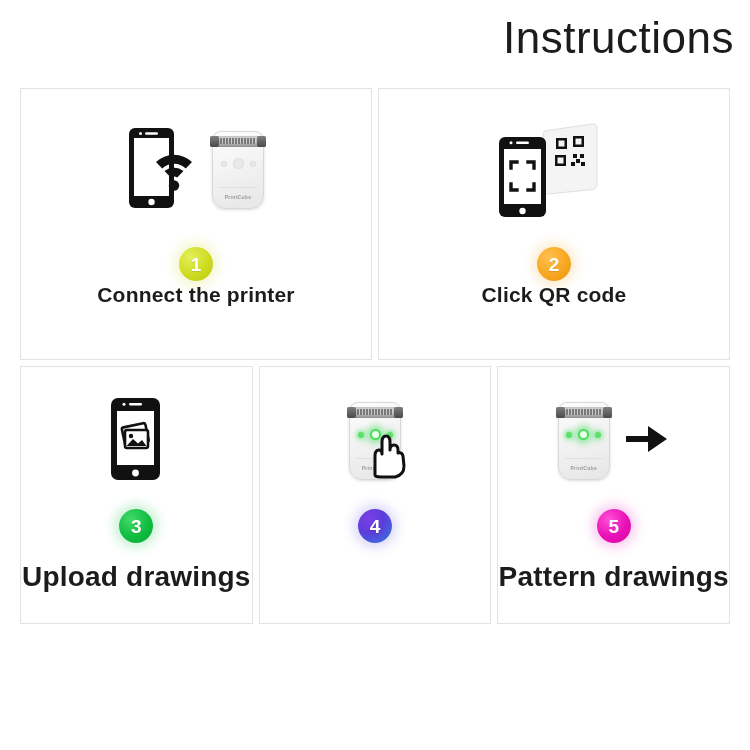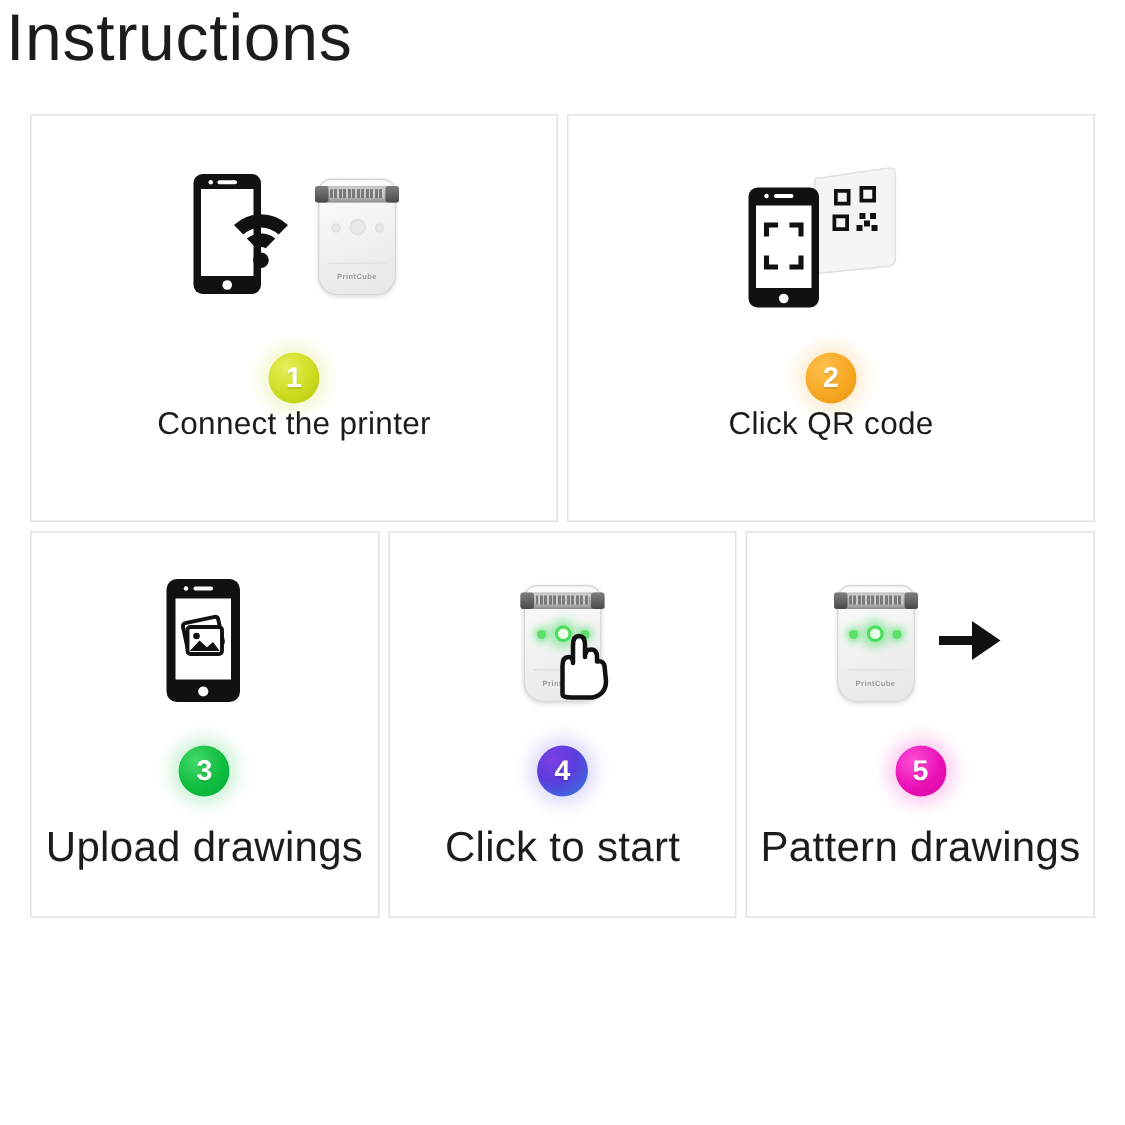--- a/index.html
+++ b/index.html
@@ -11,26 +11,26 @@
     width: 750px;
     height: 750px;
     font-family: "Liberation Sans", sans-serif;
     color: #1a1a1a;
     overflow: hidden;
     position: relative;
   }
 
   
   .page-title {
-    text-align: left;
+    text-align: right;
     font-size: 44px;
     font-weight: 400;
     letter-spacing: 0.5px;
     color: #1c1c1c;
-    margin: 4px;
+    margin: 16px;
     line-height: 1;
   }
 
   
   .grid {
     margin-top: 28px;
     padding: 0 20px;
     box-sizing: border-box;
     width: 750px;
   }
@@ -118,21 +118,21 @@
     box-shadow: 0 0 11px 5px rgba(233,16,182,0.22);
   }
 
   
   .caption {
     position: absolute;
     left: 0;
     right: 0;
     text-align: center;
     font-size: 21px;
-    font-weight: 400;
+    font-weight: 700;
     color: #1c1c1c;
     letter-spacing: 0.2px;
   }
   .row-top .caption { bottom: 52px; }
   .row-bottom .caption { bottom: 30px; font-size: 28px; }
 
   
   .device {
     position: relative;
     width: 52px;
@@ -385,21 +385,20 @@
                 <path d="M11 46 L11 27 Q11 21 15 21 Q18 21 18 25 L18 13 Q18 7 22 7 Q26 7 26 13 L26 21
                          Q26 16 30 16 Q34 16 34 21 L34 24 Q38 23 39 27 L40 37 Q40 46 31 48 L17 48 Q11 48 11 46 Z" fill="#ffffff" stroke="#111111" stroke-width="3" stroke-linejoin="round"></path>
               </svg>
             </span>
           </span>
         </div>
       </div>
       <div class="badge-wrap">
         <span class="badge badge-4">4</span>
       </div>
-      <div class="caption">Click to start</div>
     </div>
 
     <div class="card">
       <div class="art">
         <div class="art-inner">
           <span class="device lit">
             <span class="strip">
               <span class="strip-label"></span>
               <span class="strip-cap l"></span>
               <span class="strip-cap r"></span>

